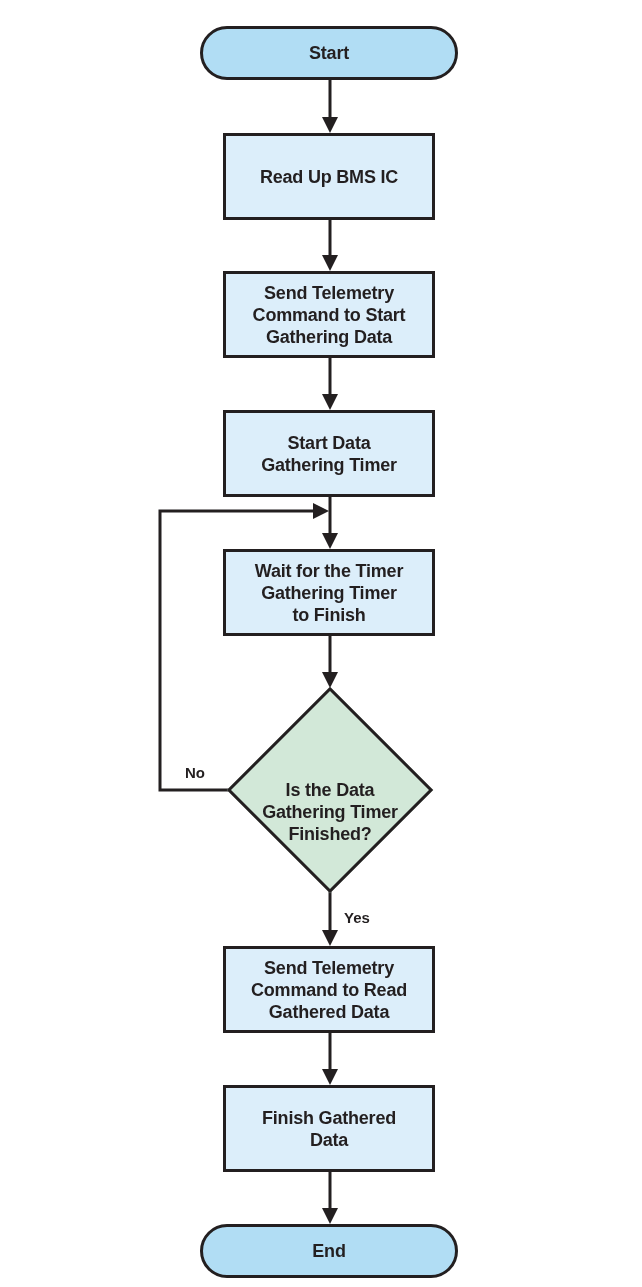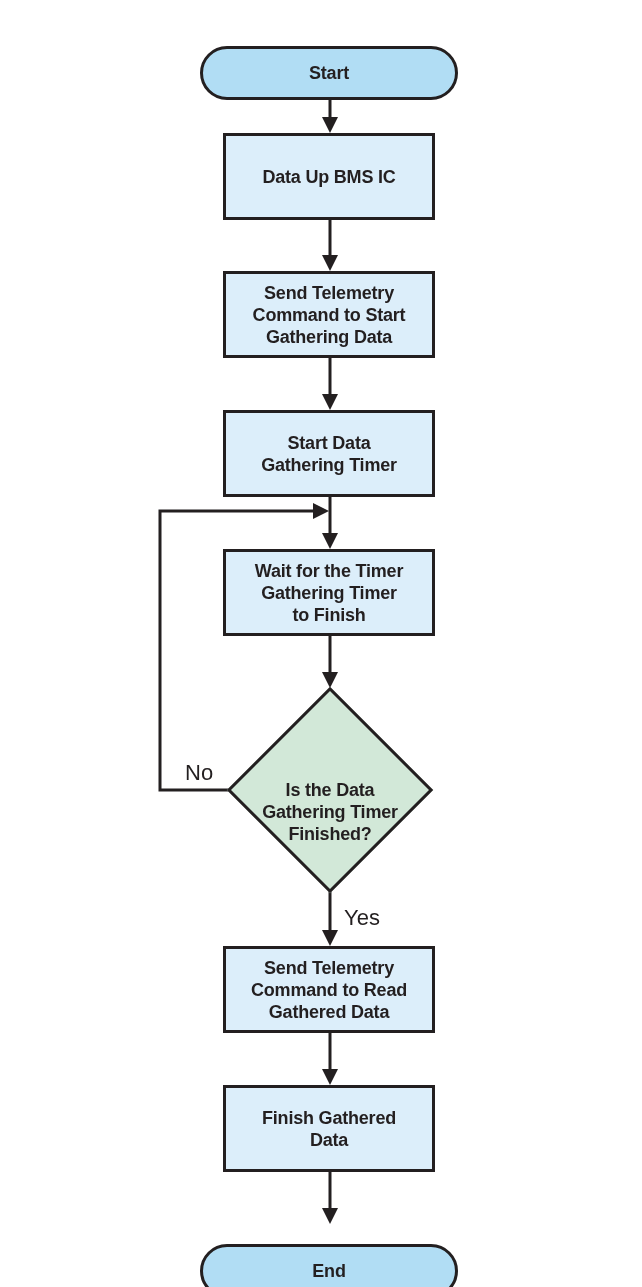--- a/index.html
+++ b/index.html
@@ -46,21 +46,20 @@
     letter-spacing: -0.2px;
     white-space: pre-line;
     border: 3px solid var(--stroke, #231f20);
   }
   .terminator {
     left: 200px;
     width: 258px;
     height: 54px;
     border-radius: 27px;
     background: var(--terminator-fill, #b1ddf4);
-    margin-top: 20px;
   }
   .process {
     left: 223px;
     width: 212px;
     height: 87px;
     background: var(--process-fill, #dceefa);
   }
   .diamond-shape {
     position: absolute;
     box-sizing: border-box;
@@ -79,22 +78,22 @@
     width: 200px;
     text-align: center;
     font-weight: bold;
     font-size: 18px;
     line-height: 22px;
     letter-spacing: -0.2px;
     white-space: pre-line;
   }
   .edge-label {
     position: absolute;
-    font-weight: normal;
-    font-size: 22px;
+    font-weight: bold;
+    font-size: 15px;
     line-height: 22px;
   }
   #no-label  { left: 185px; top: 762px; }
   #yes-label { left: 344px; top: 907px; }
 </style>
 </head>
 <body>
 
 <div id="canvas">
 
@@ -132,21 +131,21 @@
       <polygon points="322,1069 338,1069 330,1085"></polygon>
     </g>
     <g>
       <line x1="330" y1="1170" x2="330" y2="1210"></line>
       <polygon points="322,1208 338,1208 330,1224"></polygon>
     </g>
   </svg>
 
   <div class="node terminator" style="top:26px">Start</div>
 
-  <div class="node process" style="top:133px">Data Up BMS IC</div>
+  <div class="node process" style="top:133px">Read Up BMS IC</div>
 
   <div class="node process" style="top:271px">Send Telemetry
 Command to Start
 Gathering Data</div>
 
   <div class="node process" style="top:410px">Start Data
 Gathering Timer</div>
 
   <div class="node process" style="top:549px">Wait for the Timer
 Gathering Timer

